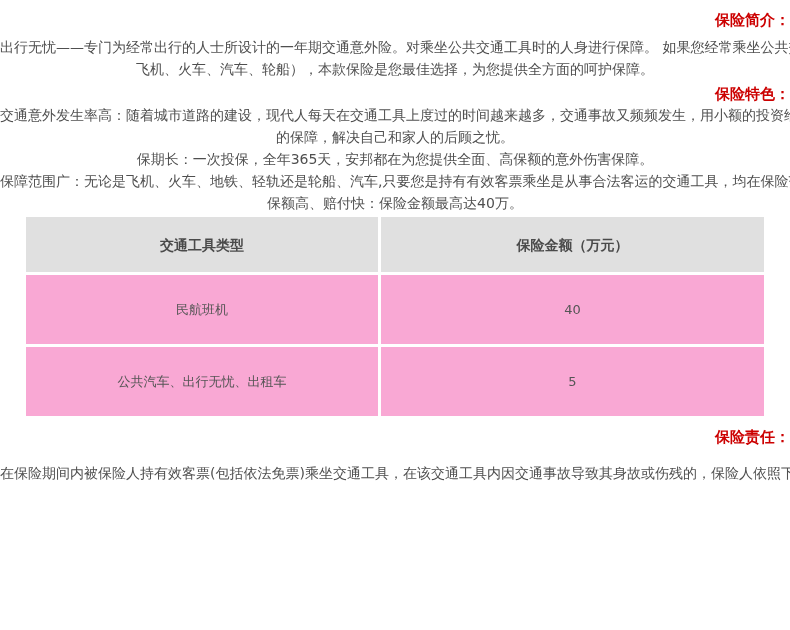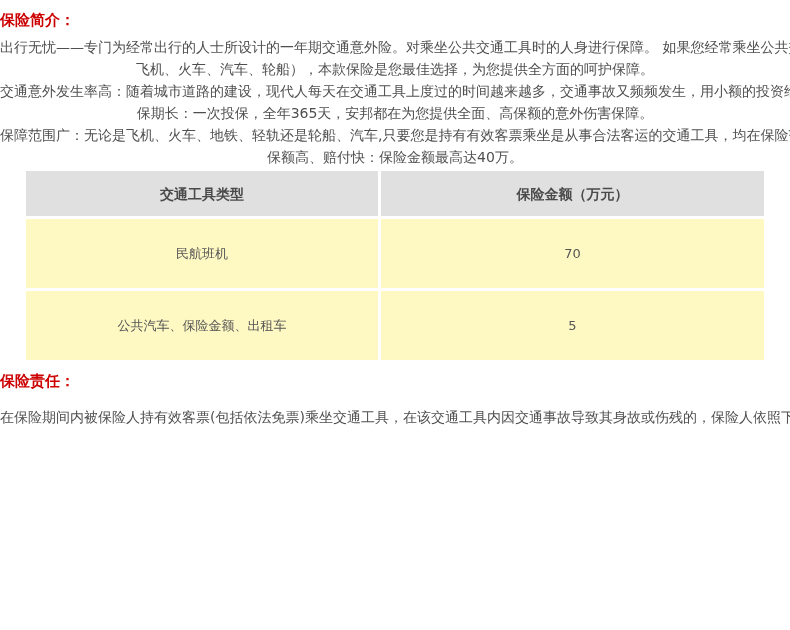--- a/index.html
+++ b/index.html
@@ -14,21 +14,21 @@
     font-family: "DejaVu Sans", sans-serif;
     font-size: 14px;
     line-height: 22px;
     color: #4f4f4f;
   }
   .section-heading {
     color: #cc0000;
     font-weight: bold;
     font-size: 15px;
     line-height: 20px;
-    text-align: left;
+    text-align: right;
     white-space: nowrap;
   }
   .h-intro    { margin: 10px 0 6px 0; }
   .h-features { margin: 4px 0 0 0; }
   .h-liability{ margin: 8px 0 15px 0; }
   .line {
     text-align: center;
     white-space: nowrap;
     line-height: 22px;
   }
@@ -36,76 +36,78 @@
     border-collapse: separate;
     border-spacing: 3px;
     background: #ffffff;
     width: 744px;
     margin: 0 0 0 23px;
     table-layout: fixed;
   }
   table.rate-table col.c1 { width: 352px; }
   table.rate-table th {
     background: #e0e0e0;
-    height: 45px;
+    height: 55px;
     font-weight: bold;
     font-size: 14px;
     color: #4a4a4a;
     text-align: center;
     vertical-align: middle;
     padding: 0;
   }
   table.rate-table td {
-    background: #fef9c3;
+    background: #f9a8d4;
     height: 69px;
     font-size: 13px;
     color: #555555;
     text-align: center;
     vertical-align: middle;
     padding: 0;
   }
 </style>
 </head>
 <body>
 
 <div>
 
   <div class="section-heading h-intro">保险简介：</div>
 
   <div>
     <div class="line">出行无忧——专门为经常出行的人士所设计的一年期交通意外险。对乘坐公共交通工具时的人身进行保障。 如果您经常乘坐公共交通工具出行（包括</div>
     <div class="line">飞机、火车、汽车、轮船），本款保险是您最佳选择，为您提供全方面的呵护保障。</div>
   </div>
 
+  <div class="section-heading h-features">保险特色：</div>
 
   <div>
     <div class="line">交通意外发生率高：随着城市道路的建设，现代人每天在交通工具上度过的时间越来越多，交通事故又频频发生，用小额的投资给自己和家人带来高额</div>
+    <div class="line">的保障，解决自己和家人的后顾之忧。</div>
     <div class="line">保期长：一次投保，全年365天，安邦都在为您提供全面、高保额的意外伤害保障。</div>
     <div class="line">保障范围广：无论是飞机、火车、地铁、轻轨还是轮船、汽车,只要您是持有有效客票乘坐是从事合法客运的交通工具，均在保险范围内。</div>
     <div class="line">保额高、赔付快：保险金额最高达40万。</div>
   </div>
 
   <table class="rate-table">
     <colgroup>
       <col class="c1">
       <col class="c2">
     </colgroup>
     <thead>
       <tr>
         <th>交通工具类型</th>
         <th>保险金额（万元）</th>
       </tr>
     </thead>
     <tbody>
       <tr>
         <td>民航班机</td>
-        <td>70</td>
+        <td>40</td>
       </tr>
       <tr>
-        <td>公共汽车、保险金额、出租车</td>
+        <td>公共汽车、出行无忧、出租车</td>
         <td>5</td>
       </tr>
     </tbody>
   </table>
 
   <div class="section-heading h-liability">保险责任：</div>
 
   <div>
     <div class="line">在保险期间内被保险人持有效客票(包括依法免票)乘坐交通工具，在该交通工具内因交通事故导致其身故或伤残的，保险人依照下列约定给付保险金，</div>
   </div>

